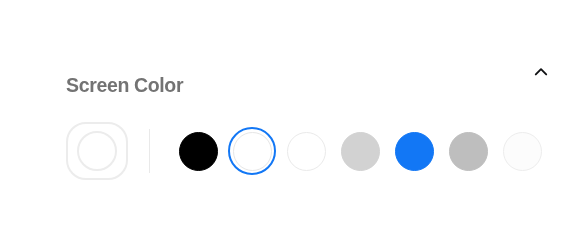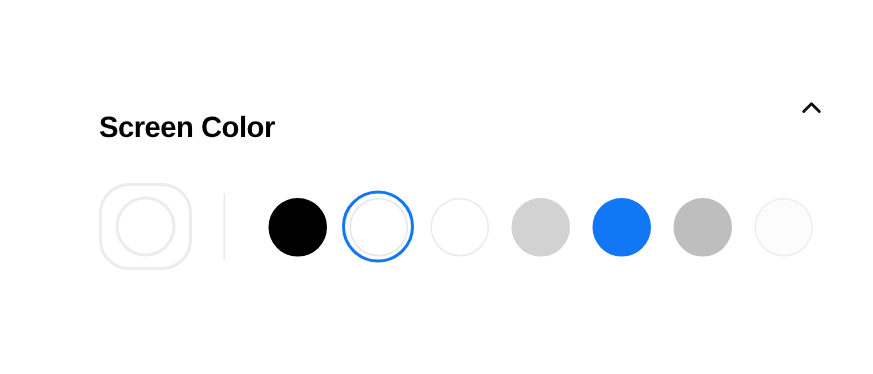--- a/index.html
+++ b/index.html
@@ -36,21 +36,21 @@
     padding: 0 28px 0 66px;
     box-sizing: border-box;
     cursor: pointer;
     user-select: none;
   }
 
   .section-title {
     font-size: 19.5px;
     font-weight: bold;
     letter-spacing: -0.35px;
-    color: #000000;
+    color: #737373;
     line-height: 1;
     white-space: nowrap;
     margin-top: 28px;
   }
 
   .collapse-btn {
     width: 26px;
     height: 26px;
     display: flex;
     align-items: center;

